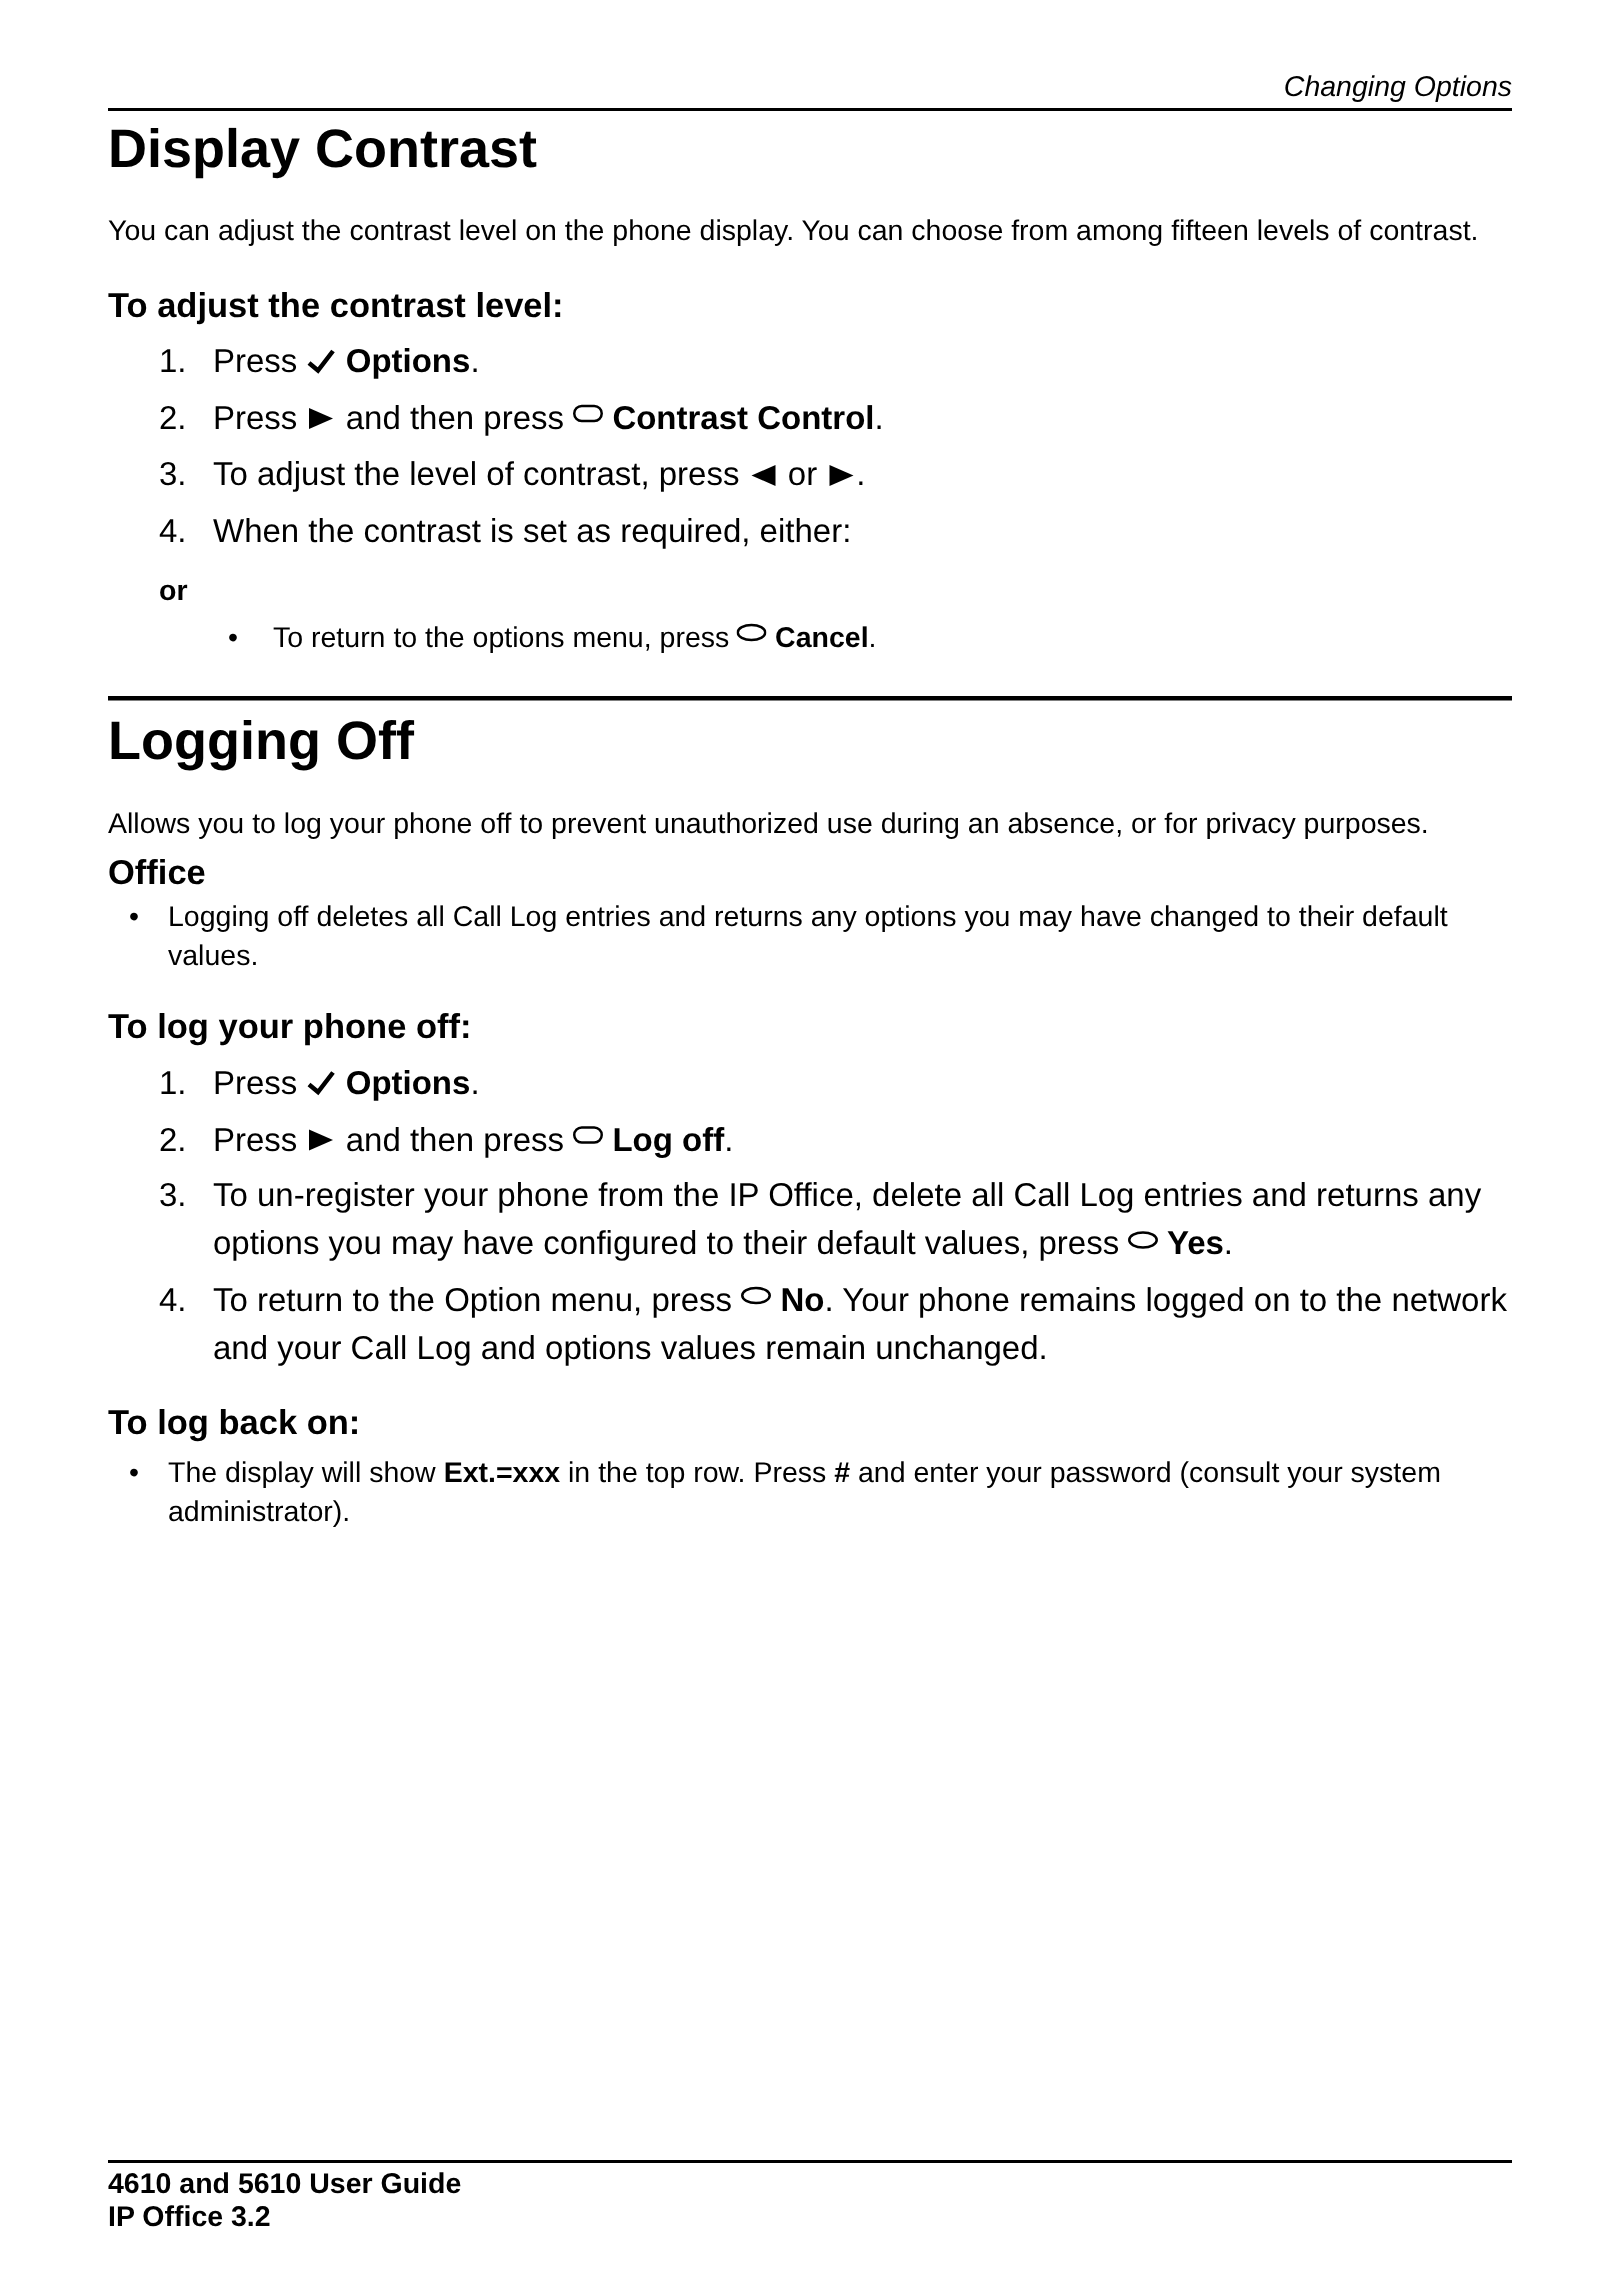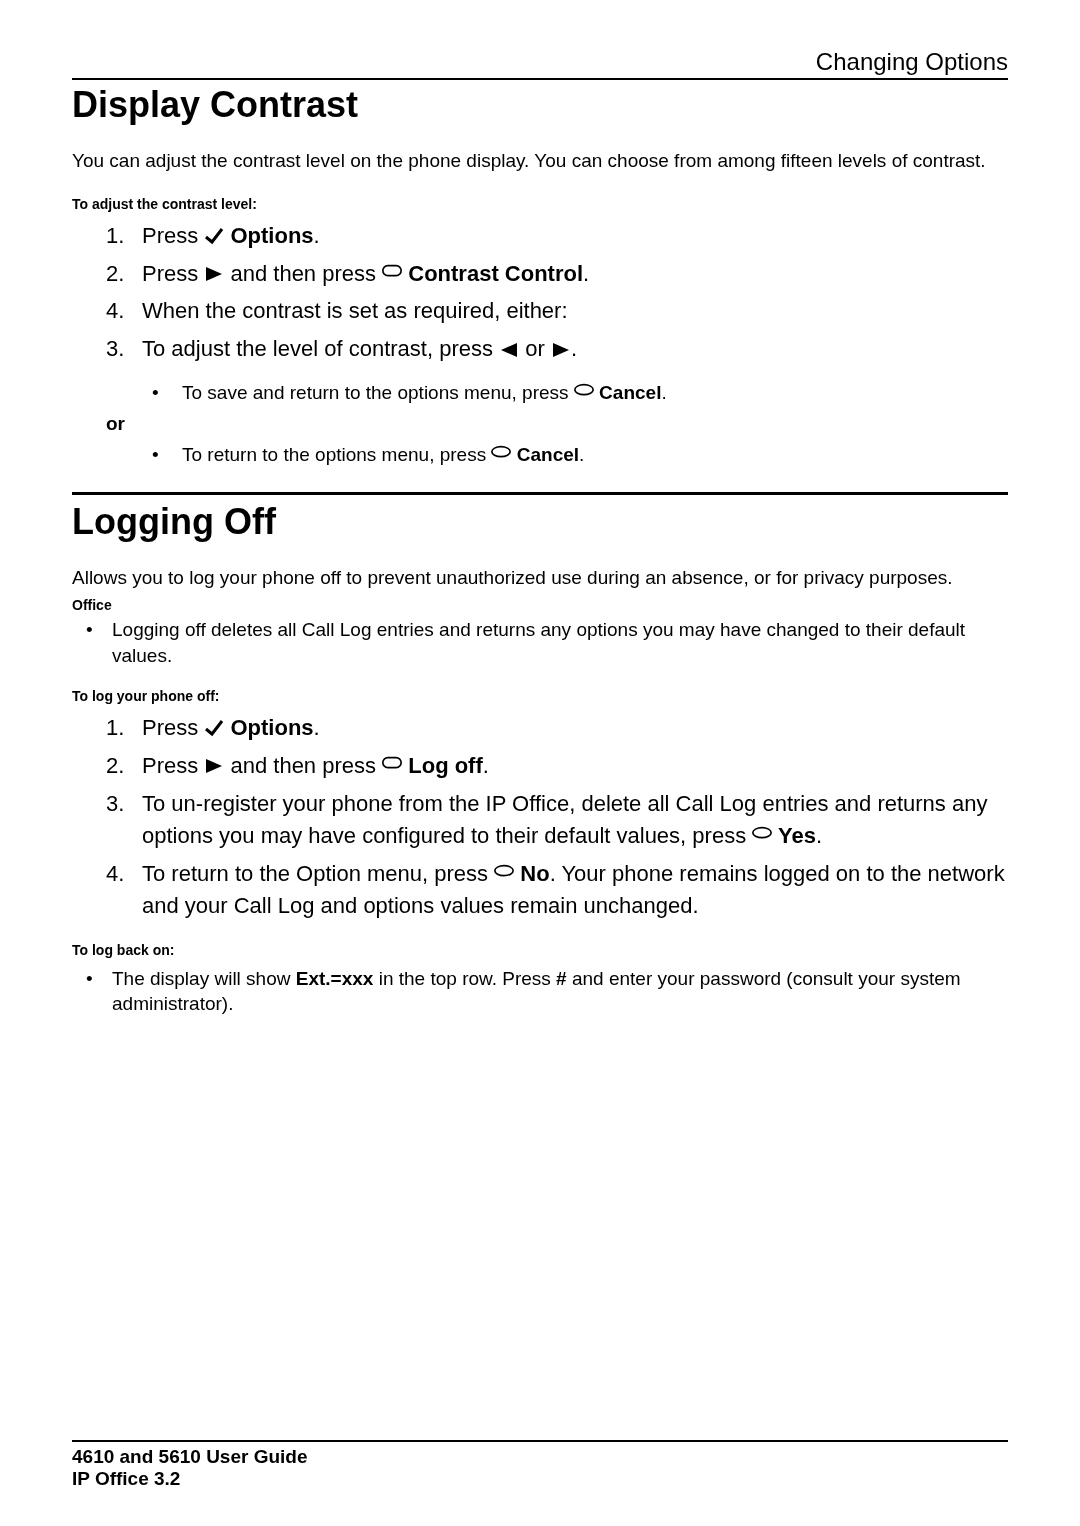--- a/index.html
+++ b/index.html
@@ -7,38 +7,39 @@
       width: 1080px;
       height: 1526px;
       font-family: Arial, Helvetica, sans-serif;
       background: #fff;
       color: #000;
       padding: 48px 72px 0 72px;
       display: flex;
       flex-direction: column;
     }
     .top-header {
-      font-size: 24px;
+      font-size: 19px;
       text-align: right;
       border-bottom: 2px solid #000;
       padding-bottom: 2px;
       margin-bottom: 4px;
+      font-style: italic;
     }
     h1 {
       font-size: 36px;
       font-weight: bold;
       margin-bottom: 22px;
     }
     .intro, .para {
       font-size: 19px;
       line-height: 1.35;
       margin-bottom: 22px;
     }
     .subhead {
-      font-size: 14px;
+      font-size: 23px;
       font-weight: bold;
       margin-bottom: 8px;
     }
     ol.numbered {
       list-style: none;
       margin: 0 0 14px 0;
       padding: 0;
     }
     ol.numbered > li {
       font-size: 22px;
@@ -135,43 +136,36 @@
       <span>Press </span><span class="icon">
         <svg viewBox="0 0 20 20">
             <polygon points="2,3 18,10 2,17" fill="#000"></polygon>
           </svg>
       </span><span> and then press </span><span class="icon">
         <svg viewBox="0 0 24 16">
             <rect x="1" y="2" width="22" height="12" rx="6" fill="none" stroke="#000" stroke-width="2"></rect>
           </svg>
       </span><span class="bold"> Contrast Control</span><span>.</span>
     </li>
+    <li data-num="3">
+      <span>To adjust the level of contrast, press </span><span class="icon">
+        <svg viewBox="0 0 20 20">
+            <polygon points="18,3 2,10 18,17" fill="#000"></polygon>
+          </svg>
+      </span><span> or </span><span class="icon">
+        <svg viewBox="0 0 20 20">
+            <polygon points="2,3 18,10 2,17" fill="#000"></polygon>
+          </svg>
+      </span><span>.</span>
+    </li>
     <li data-num="4">
       <span>When the contrast is set as required, either:</span>
     </li>
-    <li data-num="3">
-      <span>To adjust the level of contrast, press </span><span class="icon">
-        <svg viewBox="0 0 20 20">
-            <polygon points="18,3 2,10 18,17" fill="#000"></polygon>
-          </svg>
-      </span><span> or </span><span class="icon">
-        <svg viewBox="0 0 20 20">
-            <polygon points="2,3 18,10 2,17" fill="#000"></polygon>
-          </svg>
-      </span><span>.</span>
-    </li>
   </ol>
 
-  <div class="sub-bullet">
-    <span>To save and return to the options menu, press </span><span class="icon">
-      <svg viewBox="0 0 24 16">
-          <ellipse cx="12" cy="8" rx="11" ry="6" fill="none" stroke="#000" stroke-width="2"></ellipse>
-        </svg>
-    </span><span class="bold"> Cancel</span><span>.</span>
-  </div>
 
   <div class="or-line">or</div>
 
   <div class="sub-bullet">
     <span>To return to the options menu, press </span><span class="icon">
       <svg viewBox="0 0 24 16">
           <ellipse cx="12" cy="8" rx="11" ry="6" fill="none" stroke="#000" stroke-width="2"></ellipse>
         </svg>
     </span><span class="bold"> Cancel</span><span>.</span>
   </div>

